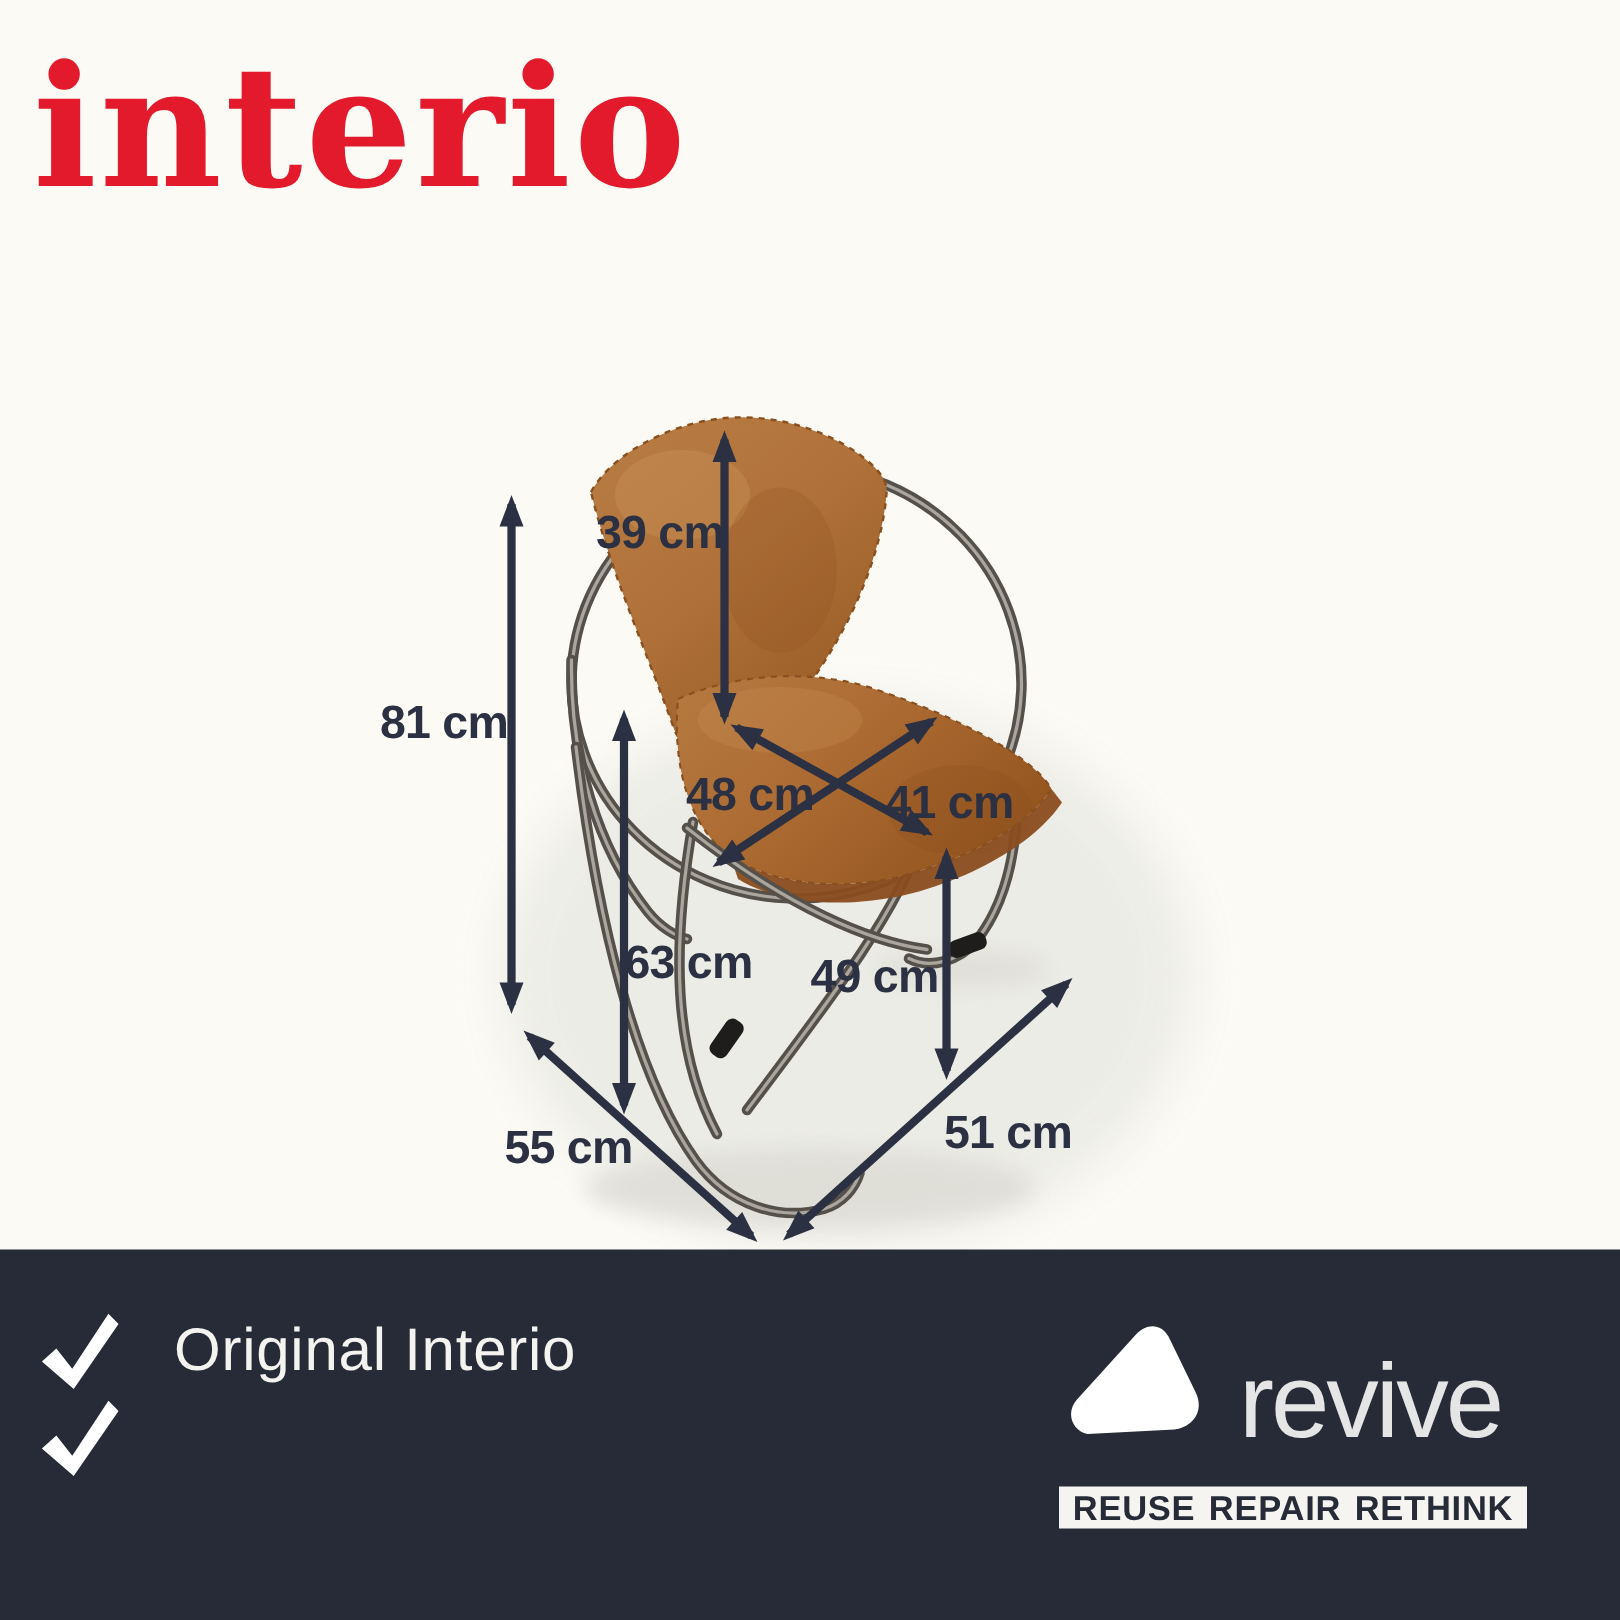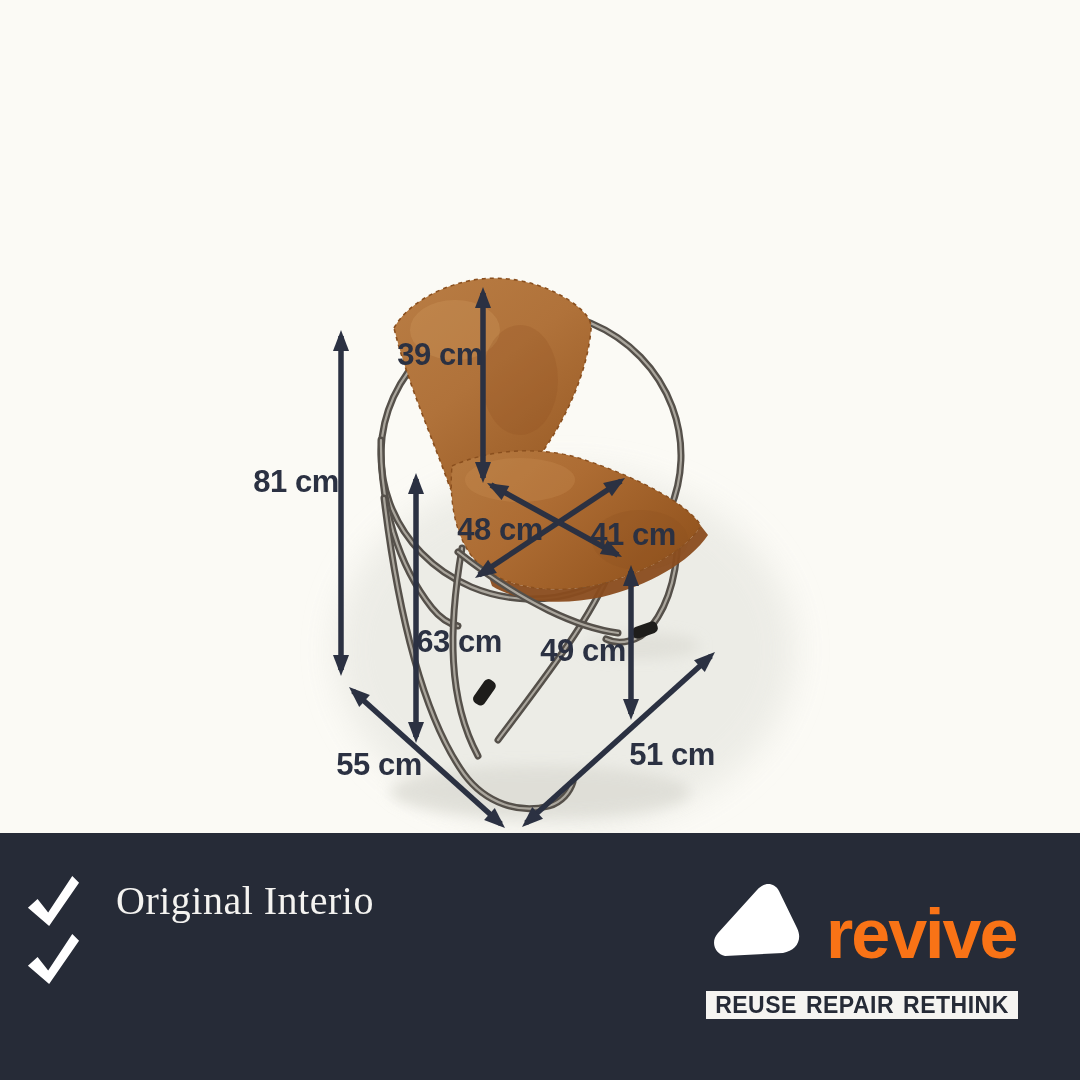--- a/index.html
+++ b/index.html
@@ -12,37 +12,38 @@
   .scene{position:absolute;left:0;top:0;}
   .dim-line{stroke:#2b3142;stroke-width:5.5;fill:none;}
   .dim-head{fill:#2b3142;stroke:none;}
   .dim-label{font-family:"Liberation Sans",sans-serif;font-weight:800;font-size:31px;
       fill:#2b3142;letter-spacing:-0.5px;text-anchor:middle;}
   .tube-d{fill:none;stroke:#55504a;stroke-width:7;stroke-linecap:round;}
   .tube-l{fill:none;stroke:#bab5ab;stroke-width:2.2;stroke-linecap:round;opacity:.85;}
   
   .footer{position:absolute;left:0;top:833px;width:1080px;height:247px;background:#262b37;}
   .features{position:absolute;left:24px;top:44px;display:flex;flex-direction:column;gap:12px;}
-  .feature{display:flex;align-items:center;height:46px;gap:34px;font-family:Liberation Serif, serif;}
+  .feature{display:flex;align-items:center;height:46px;gap:34px;}
   .check{width:58px;height:54px;flex:0 0 auto;}
   .feature-label{color:#f4f3f0;font-size:40px;font-weight:300;letter-spacing:0.5px;white-space:nowrap;}
   .reseller-blob{position:absolute;left:712px;top:45px;width:90px;height:82px;}
   .reseller-name{position:absolute;left:826px;top:66px;font-size:70px;line-height:70px;
-      font-weight:700;letter-spacing:-2px;color:#f97316;}
+      font-weight:400;letter-spacing:-2px;color:#e5e5e5;}
   .tagline-badge{position:absolute;left:706px;top:158px;width:312px;height:28px;background:#f5f4f1;
       display:flex;align-items:center;justify-content:center;gap:9px;}
   .tagline-badge span{font-size:23px;letter-spacing:0.5px;color:#262b37;}
   .tag-bold{font-weight:700;}
   .tag-reg{font-weight:700;}
 </style>
 </head>
 <body>
 
 <div class="page">
 
+  <div class="brand-logo">interio</div>
 
   <svg class="scene" width="1080" height="1080" viewBox="0 0 1080 1080">
     <defs>
       <linearGradient id="seatGrad" x1="0" y1="0" x2="1" y2="0.6">
         <stop offset="0" stop-color="#b57a41"></stop>
         <stop offset="0.45" stop-color="#ad6c33"></stop>
         <stop offset="1" stop-color="#94551f"></stop>
       </linearGradient>
       <linearGradient id="backGrad" x1="0" y1="0" x2="0.7" y2="1">
         <stop offset="0" stop-color="#b97d44"></stop>

